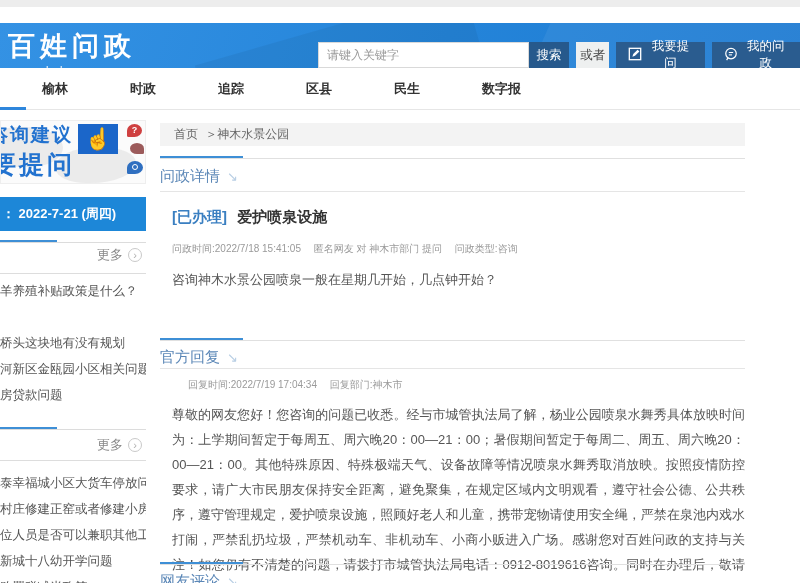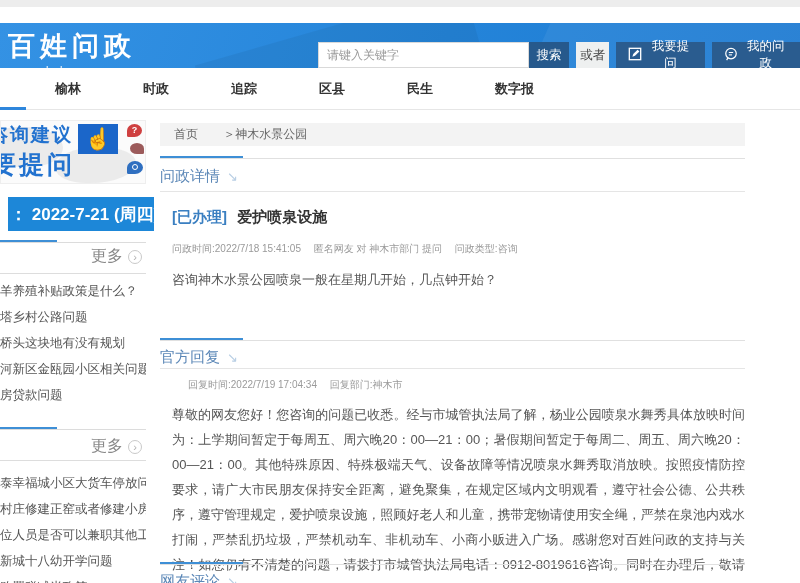--- a/index.html
+++ b/index.html
@@ -25,21 +25,21 @@
                   color:#333; outline:none; font-family:"Liberation Sans", sans-serif; }
   .search-input::placeholder { color:#9a9a9a; }
   .hbtn { border:none; font-size:12.5px; cursor:pointer; display:flex; align-items:center;
           justify-content:center; font-family:"Liberation Sans", sans-serif; }
   .btn-search { width:44px; background:#26598c; color:#fff; }
   .btn-or { width:36px; background:#eef0f0; color:#444; margin-left:7px;font-family:Liberation Mono, monospace; }
   .btn-dark { background:#2a5c8f; color:#fff; padding:0 12px; margin-left:7px; gap:6px; }
 
   
   .nav { position:absolute; left:0; top:68px; width:800px; height:42px; background:#fff;
-         border-bottom:1px solid #e6e6e6; display:flex; align-items:center; padding-left:55px; }
+         border-bottom:1px solid #e6e6e6; display:flex; align-items:center; padding-left:42px; }
   .nav-item { margin-right:62px; font-size:13px; font-weight:bold; color:#333; cursor:pointer; }
   .nav-indicator { position:absolute; left:0; bottom:-1px; width:26px; height:3px; background:#2e86dc; }
 
   
   .sidebar { position:absolute; left:0; top:120px; width:146px; height:463px; }
   .banner { position:absolute; left:0; top:0; width:146px; height:64px; background:#fbfbfb;
             border:1px solid #eee; overflow:hidden; cursor:pointer; }
   .blob { position:absolute; background:#e4e4e4; opacity:.7; }
   .blob1 { left:-8px; top:6px; width:70px; height:40px; border-radius:40% 60% 55% 45%; }
   .blob2 { left:55px; top:26px; width:80px; height:36px; border-radius:55% 45% 60% 40%; }
@@ -49,40 +49,40 @@
                font-size:25px; letter-spacing:3px; white-space:nowrap; }
   .banner-hand { position:absolute; right:27px; top:3px; width:40px; height:30px; background:#1b66c9;
                  color:#fff; font-size:21px; display:flex; align-items:flex-start; justify-content:center;
                  overflow:visible; line-height:30px; }
   .bub { position:absolute; color:#fff; font-size:9px; font-weight:bold; text-align:center; }
   .bub-red { right:3px; top:3px; width:15px; height:13px; background:#cf4040; border-radius:50% 50% 50% 10%;
              line-height:13px; }
   .bub-dark { right:1px; top:22px; width:14px; height:11px; background:#9c5b5b; border-radius:50% 50% 10% 50%; }
   .bub-blue { right:2px; top:40px; width:16px; height:13px; background:#2f6fc0; border-radius:50% 50% 50% 10%; }
   .bub-blue i { display:block; width:6px; height:6px; border:1px solid #fff; border-radius:50%; margin:3px auto 0; }
-  .datebar { position:absolute; left:8px; top:77px; width:146px; height:34px; background:#1d87d8;
-             color:#fff; font-weight:bold; font-size:17px; display:flex; align-items:center;
+  .datebar { position:absolute; left:0; top:77px; width:146px; height:34px; background:#1d87d8;
+             color:#fff; font-weight:bold; font-size:13px; display:flex; align-items:center;
              padding-left:2px; white-space:nowrap; }
   .s-line { position:absolute; left:0; width:146px; height:3px; }
   .s-line .grayline { position:absolute; left:0; right:0; bottom:0; height:1px; background:#dcdcdc; }
   .s-line .blueseg { position:absolute; left:0; top:0; width:57px; height:3px; background:#3e8fd6; }
   .more-row { position:absolute; right:4px; display:flex; align-items:center; gap:5px; cursor:pointer; }
-  .more-label { font-size:16px; color:#888; }
+  .more-label { font-size:13px; color:#888; }
   .more-circle { width:14px; height:14px; border:1px solid #c9c9c9; border-radius:50%; color:#b0b0b0;
                  font-size:11px; line-height:12px; text-align:center; }
   .side-divider { position:absolute; left:0; width:146px; height:1px; background:#ddd; }
   .side-item { position:absolute; left:0; width:146px; height:26px; line-height:26px; font-size:12.5px;
                color:#555; white-space:nowrap; overflow:hidden; cursor:pointer; }
 
   
   .main { position:absolute; left:160px; top:120px; width:585px; height:463px; }
   .crumbbar { position:absolute; left:0; top:3px; width:585px; height:23px; background:#f3f3f3;
               line-height:23px; font-size:12px; color:#666; padding-left:14px; }
   .crumb-home { cursor:pointer; }
-  .crumb-cur { margin-left:22px; }
+  .crumb-cur { margin-left:4px; }
   .m-line { position:absolute; left:0; width:585px; height:3px; }
   .m-line .grayline { position:absolute; left:0; right:0; bottom:0; height:1px; background:#e0e0e0; }
   .m-line .blueseg { position:absolute; left:0; top:0; width:83px; height:3px; background:#3e8fd6; }
   .sec-h { position:absolute; left:0; font-size:15px; color:#5b87b7; }
   .sec-arrow { margin-left:7px; color:#b9cfe4; font-size:13px; }
   .m-divider { position:absolute; left:0; width:585px; height:1px; background:#e5e5e5; }
   .title-row { position:absolute; left:12px; font-size:15px; font-weight:bold; }
   .status { color:#3a7fc1; }
   .d-title { color:#333; margin-left:6px; }
   .meta { position:absolute; left:12px; font-size:10px; color:#9a9a9a; white-space:nowrap; }
@@ -170,21 +170,20 @@
       <div class="blueseg"></div>
         <div class="grayline"></div>
     </div>
     <div class="more-row sb-more1">
       <span class="more-label">更多</span>
       <span class="more-circle">›</span>
     </div>
     <div class="side-divider sb-div1"></div>
 
     <div class="side-item" style="top:158px">羊养殖补贴政策是什么？</div>
-    <div class="side-item" style="top:184px">塔乡村公路问题</div>
     <div class="side-item" style="top:210px">桥头这块地有没有规划</div>
     <div class="side-item" style="top:236px">河新区金瓯园小区相关问题</div>
     <div class="side-item" style="top:262px">房贷款问题</div>
 
     <div class="s-line sb-line2">
       <div class="blueseg"></div>
         <div class="grayline"></div>
     </div>
     <div class="more-row sb-more2">
       <span class="more-label">更多</span>

